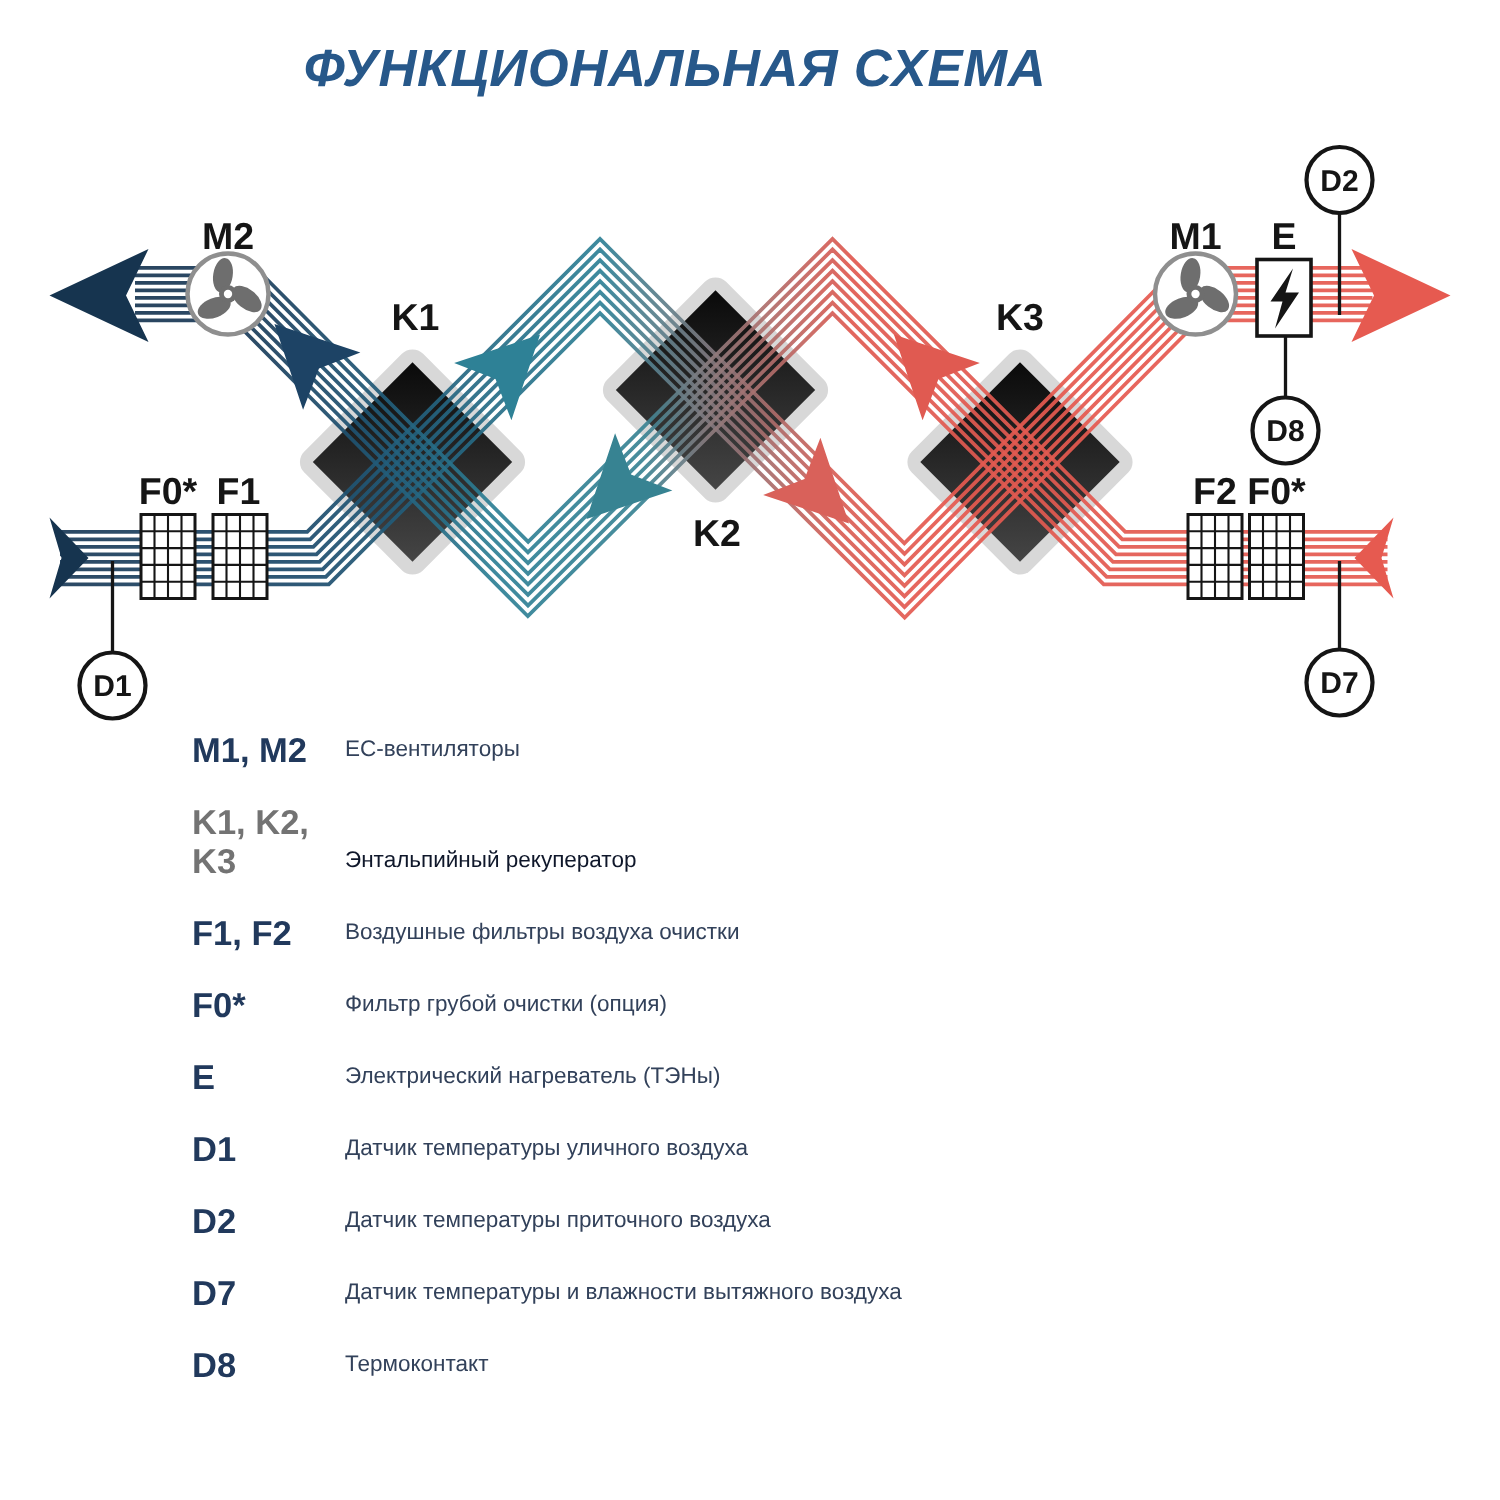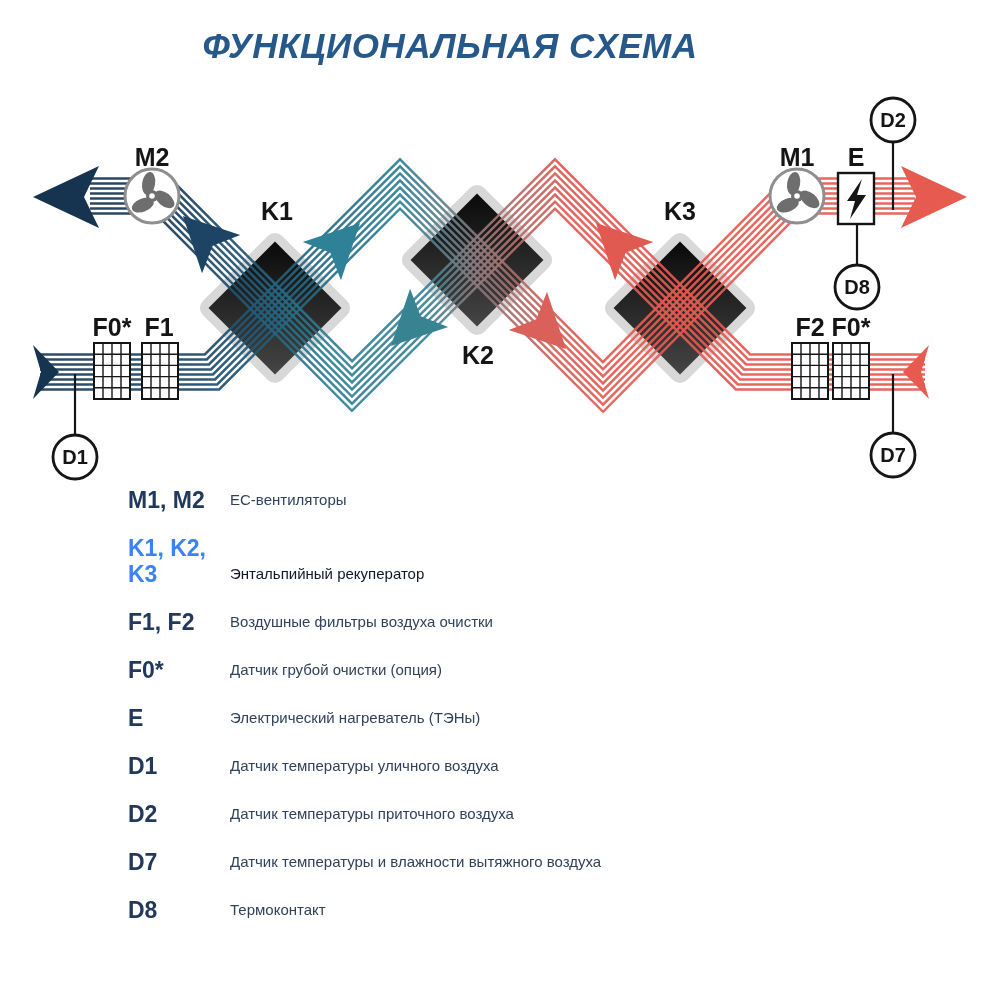--- a/index.html
+++ b/index.html
@@ -193,32 +193,32 @@
     <text x="851" y="336" text-anchor="middle" font-size="25" font-weight="700" fill="#151515">F0*</text>
   </svg>
 
 <div id="legend">
   <div class="lrow">
     <div class="lkey" style="color: rgb(33, 57, 92);">M1, M2</div>
     <div class="ldesc" style="color: rgb(50, 65, 90);">ЕС-вентиляторы</div>
   </div>
 
   <div class="lrow">
-    <div class="lkey" style="color: #3b82f6;">K1, K2, K3</div>
+    <div class="lkey" style="color: #737373;">K1, K2, K3</div>
     <div class="ldesc" style="color: #0f172a;">Энтальпийный рекуператор</div>
   </div>
 
   <div class="lrow">
     <div class="lkey" style="color: rgb(33, 57, 92);">F1, F2</div>
     <div class="ldesc" style="color: rgb(50, 65, 90);">Воздушные фильтры воздуха очистки</div>
   </div>
 
   <div class="lrow">
     <div class="lkey" style="color: rgb(33, 57, 92);">F0*</div>
-    <div class="ldesc" style="color: rgb(50, 65, 90);">Датчик грубой очистки (опция)</div>
+    <div class="ldesc" style="color: rgb(50, 65, 90);">Фильтр грубой очистки (опция)</div>
   </div>
 
   <div class="lrow">
     <div class="lkey" style="color: rgb(33, 57, 92);">E</div>
     <div class="ldesc" style="color: rgb(50, 65, 90);">Электрический нагреватель (ТЭНы)</div>
   </div>
 
   <div class="lrow">
     <div class="lkey" style="color: rgb(33, 57, 92);">D1</div>
     <div class="ldesc" style="color: rgb(50, 65, 90);">Датчик температуры уличного воздуха</div>

